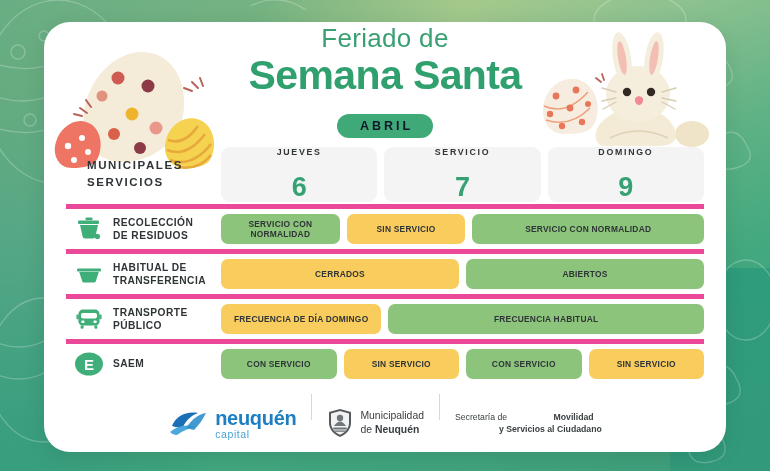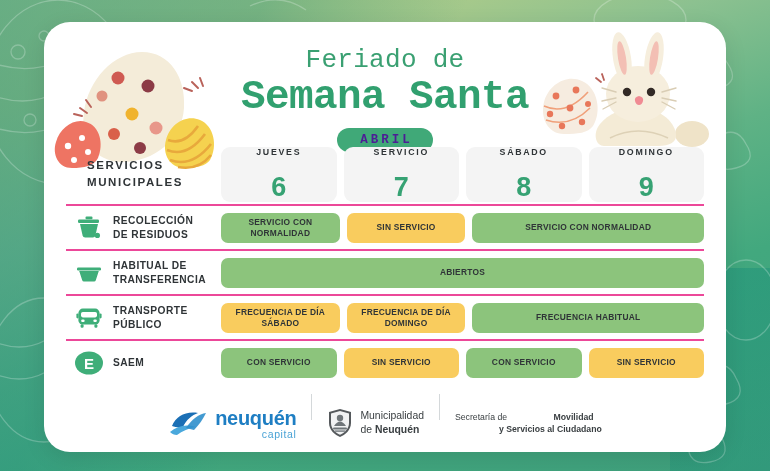--- a/index.html
+++ b/index.html
@@ -37,32 +37,32 @@
     background: #fff;
     border-radius: 26px;
     box-shadow: 0 6px 22px rgba(0,0,0,.10);
     overflow: hidden;
   }
 
   
   .deco { position: absolute; pointer-events: none; }
 
   
-  .header { position: absolute; left: 0; top: 24px; width: 100%; text-align: center; font-family: Liberation Mono, monospace; }
+  .header { position: absolute; left: 0; top: 2px; width: 100%; text-align: center; }
   .t-small {
     font-size: 26px; color: #3aa072; letter-spacing: .3px;
     font-weight: 400; line-height: 1.15;
   }
   .t-big {
     font-size: 41px; color: #31a06f; font-weight: 800;
     letter-spacing: -.6px; line-height: 1.12; margin-top: -1px;
   }
   .pill-month {
-    display: inline-block; margin-top: 7px;
-    background: #40a978; color: #4c1d95;
+    display: inline-block; margin-top: 15px;
+    background: #40a978; color: #0f172a;
     font-size: 12.5px; font-weight: 700; letter-spacing: 3px;
     padding: 5px 20px 5px 23px; border-radius: 20px;
   }
 
   
   .table { position: absolute; left: 22px; top: 122px; width: 638px; }
   .row { display: flex; align-items: center; }
 
   .head-row { height: 60px; }
   .label-cell {
@@ -82,21 +82,21 @@
     height: 55px; display: flex; flex-direction: column;
     align-items: center; justify-content: center; gap: 15px;
   }
   .day-name {
     font-size: 8.8px; font-weight: 700; color: #2f3437; letter-spacing: 1.7px;
   }
   .day-num {
     font-size: 27px; font-weight: 800; color: #36a273; line-height: 1.05; margin-top: 1px;
   }
 
-  .svc-row { height: 45px; border-top: 2px solid #ec4899; justify-content: space-between; }
+  .svc-row { height: 45px; border-top: 5px solid #ec4899; justify-content: space-between; }
   .svc-row:first-of-type { border-top: none; }
   .svc-icon {
     width: 31px; height: 31px; flex: 0 0 31px;
     display: flex; align-items: center; justify-content: center;
   }
   .svc-name {
     font-size: 10.2px; font-weight: 800; color: #2f3437;
     letter-spacing: .45px; line-height: 1.3;
   }
   .badge {
@@ -112,21 +112,21 @@
 
   
   .footer {
     position: absolute; left: 0; bottom: 13px; width: 100%;
     display: flex; align-items: center; justify-content: center; gap: 0;
   }
   .f-item { display: flex; align-items: center; gap: 7px; padding: 0 15px; margin-top: 32px; }
   .f-div { width: 1px; height: 26px; background: #d4d8da; }
   .neuquen-txt { line-height: 1; }
   .neuquen-1 { font-size: 20px; font-weight: 800; color: #1e7ec3; letter-spacing: -.3px; }
-  .neuquen-2 { font-size: 10.5px; color: #4aa3d6; letter-spacing: .6px; margin-top: 1px; text-align: right; }
+  .neuquen-2 { font-size: 10.5px; color: #4aa3d6; letter-spacing: .6px; margin-top: 1px; }
   .muni-txt { font-size: 10.4px; color: #3b4043; line-height: 1.35; }
   .muni-txt b { font-weight: 800; }
   .sec-txt { font-size: 8.7px; color: #3b4043; line-height: 1.45; }
   .sec-txt b { font-weight: 800; padding-left: 44px; }
 </style>
 </head>
 <body>
 
 <div id="stage">
 
@@ -246,45 +246,39 @@
       <div class="t-small">Feriado de</div>
       <div class="t-big">Semana Santa</div>
       <div class="pill-month">ABRIL</div>
     </div>
 
     <div class="table">
 
       <div class="row head-row">
         <div class="label-cell">
           <div class="head-label">
+            <div>MUNICIPALES</div>
             <div>SERVICIOS</div>
-            <div>MUNICIPALES</div>
           </div>
         </div>
         <div class="cells">
           <div class="cell">
             <div class="daybox">
               <div class="day-name">JUEVES</div>
               <div class="day-num">6</div>
             </div>
           </div>
           <div class="cell">
             <div class="daybox">
               <div class="day-name">SERVICIO</div>
               <div class="day-num">7</div>
             </div>
           </div>
           <div class="cell">
             <div class="daybox">
-              <div class="day-name">SÁBADO</div>
-              <div class="day-num">8</div>
-            </div>
-          </div>
-          <div class="cell">
-            <div class="daybox">
               <div class="day-name">DOMINGO</div>
               <div class="day-num">9</div>
             </div>
           </div>
         </div>
       </div>
 
       <div class="row svc-row">
         <div class="label-cell">
           <span class="svc-icon">
@@ -314,20 +308,21 @@
               <rect x="2" y="8.5" width="24" height="3" rx="1.2" fill="#3fae79"></rect>
               <path d="M4.2 12 h19.6 l-3 9.2 a1.8 1.8 0 0 1 -1.7 1.2 H8.9 a1.8 1.8 0 0 1 -1.7 -1.2 Z" fill="#3fae79"></path>
             </svg>
           </span>
           <span class="svc-name">
             <div>HABITUAL DE</div>
             <div>TRANSFERENCIA</div>
           </span>
         </div>
         <div class="cells">
+          <div class="badge yellow span2b">CERRADOS</div>
           <div class="badge green span2b">ABIERTOS</div>
         </div>
       </div>
 
       <div class="row svc-row">
         <div class="label-cell">
           <span class="svc-icon">
             <svg width="28" height="28" viewBox="0 0 28 28">
               <rect x="3.4" y="4.6" width="21.2" height="16" rx="4.4" fill="#3fae79"></rect>
               <rect x="6" y="8" width="16" height="5.4" rx="1.8" fill="#fff"></rect>
@@ -338,21 +333,20 @@
               <rect x="1.4" y="9.4" width="2.2" height="5" rx="1.1" fill="#3fae79"></rect>
               <rect x="24.4" y="9.4" width="2.2" height="5" rx="1.1" fill="#3fae79"></rect>
             </svg>
           </span>
           <span class="svc-name">
             <div>TRANSPORTE</div>
             <div>PÚBLICO</div>
           </span>
         </div>
         <div class="cells">
-          <div class="badge yellow">FRECUENCIA DE DÍA SÁBADO</div>
           <div class="badge yellow">FRECUENCIA DE DÍA DOMINGO</div>
           <div class="badge green span2">FRECUENCIA HABITUAL</div>
         </div>
       </div>
 
       <div class="row svc-row">
         <div class="label-cell">
           <span class="svc-icon">
             <svg width="30" height="26" viewBox="0 0 30 26">
               <ellipse cx="15" cy="13" rx="14" ry="11.6" fill="#3fae79"></ellipse>

